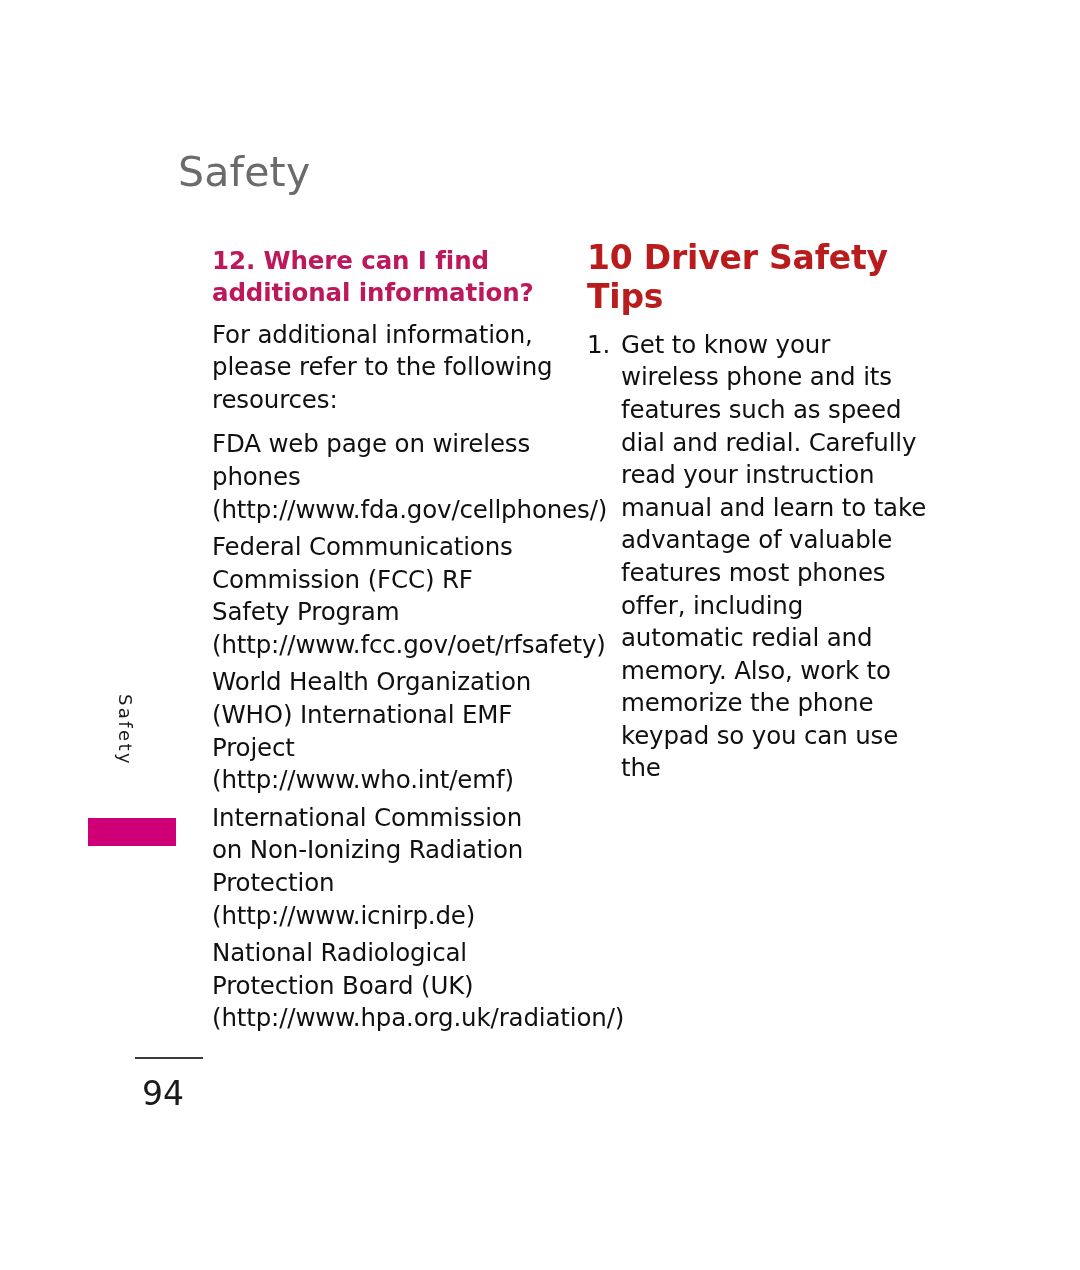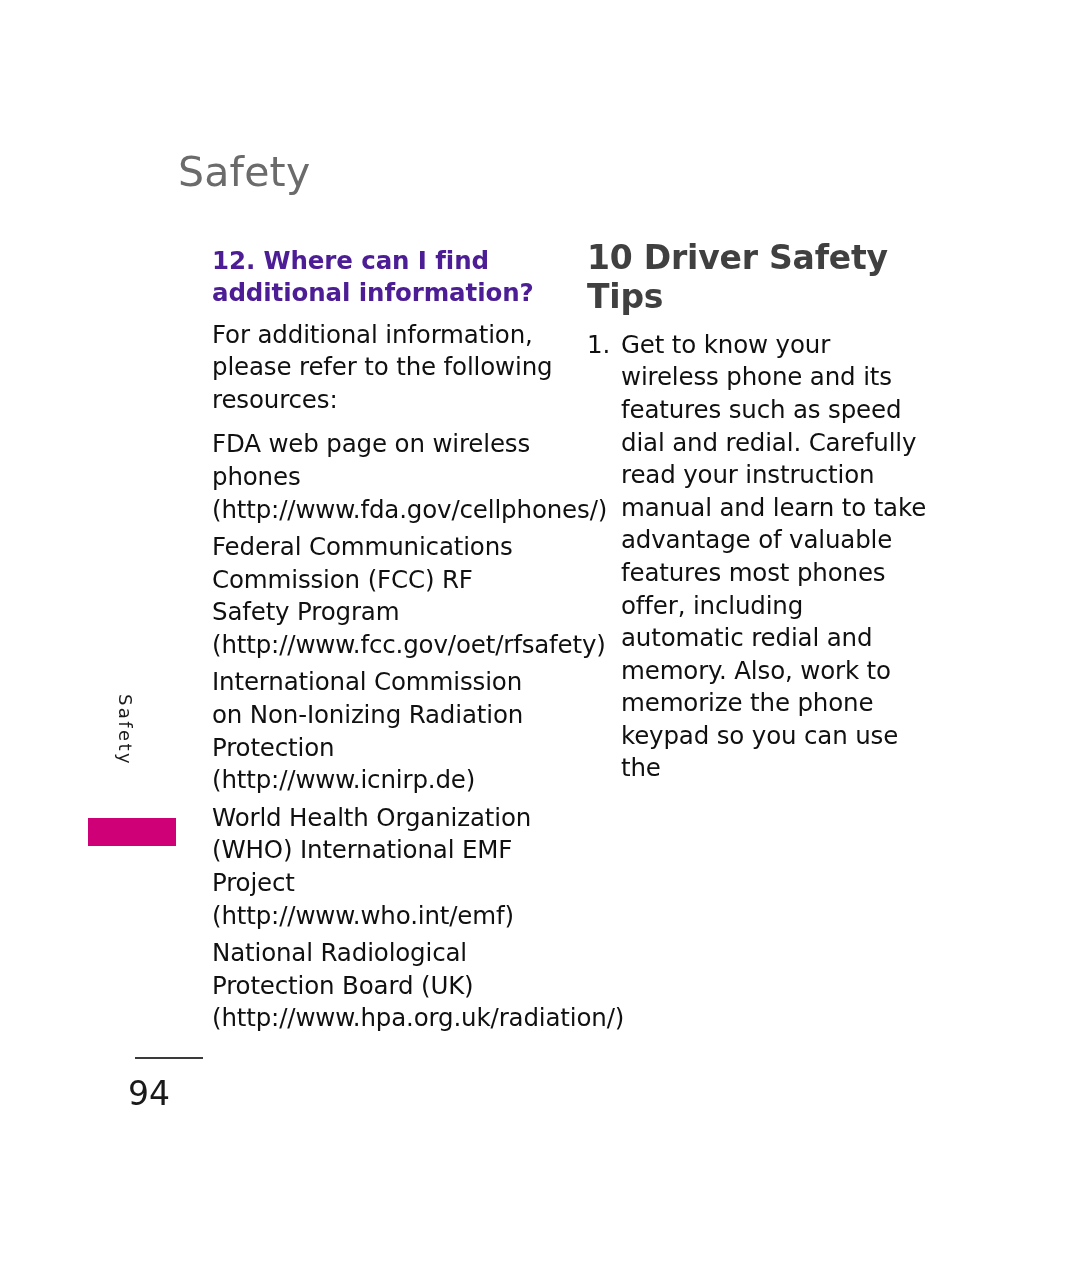--- a/index.html
+++ b/index.html
@@ -67,50 +67,50 @@
   .folio-rule {
     position: absolute;
     left: 135px;
     top: 1057px;
     width: 68px;
     height: 2px;
     background: #3a3a3a;
   }
   .folio-number {
     position: absolute;
-    left: 128px;
+    left: 142px;
     top: 1077px;
     font-size: 33px;
     color: #1a1a1a;
     line-height: 1;
     font-weight: 400;
   }
 
   
   .col {
     position: absolute;
     top: 245px;
     width: 344px;
   }
   .col-left  { left: 212px; }
   .col-right { left: 587px; }
 
   .h-sub {
     font-size: 24.5px;
     font-weight: 700;
-    color: #4c1d95;
+    color: #be185d;
     line-height: 1.30;
     margin: 0 0 10px 0;
     letter-spacing: -0.1px;
   }
 
   .h-pink {
     font-size: 33px;
     font-weight: 700;
-    color: #404040;
+    color: #b91c1c;
     line-height: 1.18;
     margin: -6px 0 12px 0;
     letter-spacing: -0.2px;
   }
 
   p.body {
     font-size: 24.5px;
     color: #101010;
     line-height: 1.33;
     margin: 0 0 12px 0;
@@ -164,22 +164,22 @@
   <div class="folio-rule"></div>
   <div class="folio-number">94</div>
 
   <div class="col col-left">
     <h2 class="h-sub">12. Where can I find additional information?</h2>
 
     <p class="body">For additional information, please refer to the following resources:</p>
 
     <p class="resource">FDA web page on wireless phones (http://www.fda.gov/cellphones/)</p>
     <p class="resource">Federal Communications Commission (FCC) RF Safety Program (http://www.fcc.gov/oet/rfsafety)</p>
+    <p class="resource">World Health Organization (WHO) International EMF Project (http://www.who.int/emf)</p>
     <p class="resource">International Commission on Non-Ionizing Radiation Protection (http://www.icnirp.de)</p>
-    <p class="resource">World Health Organization (WHO) International EMF Project (http://www.who.int/emf)</p>
     <p class="resource">National Radiological Protection Board (UK) (http://www.hpa.org.uk/radiation/)</p>
   </div>
 
   <div class="col col-right">
     <h2 class="h-pink">10 Driver Safety Tips</h2>
 
 
 
     <ol class="tips">
       <li>

